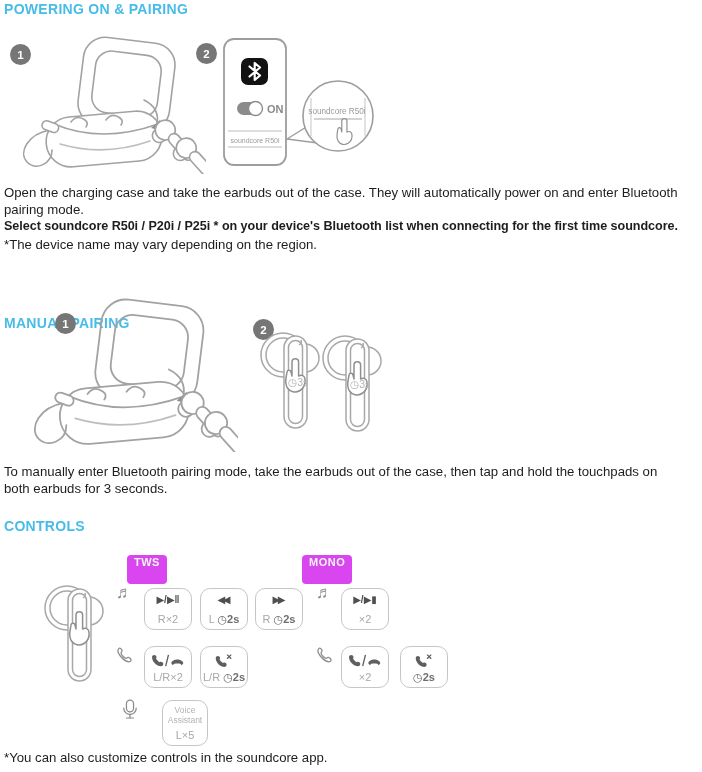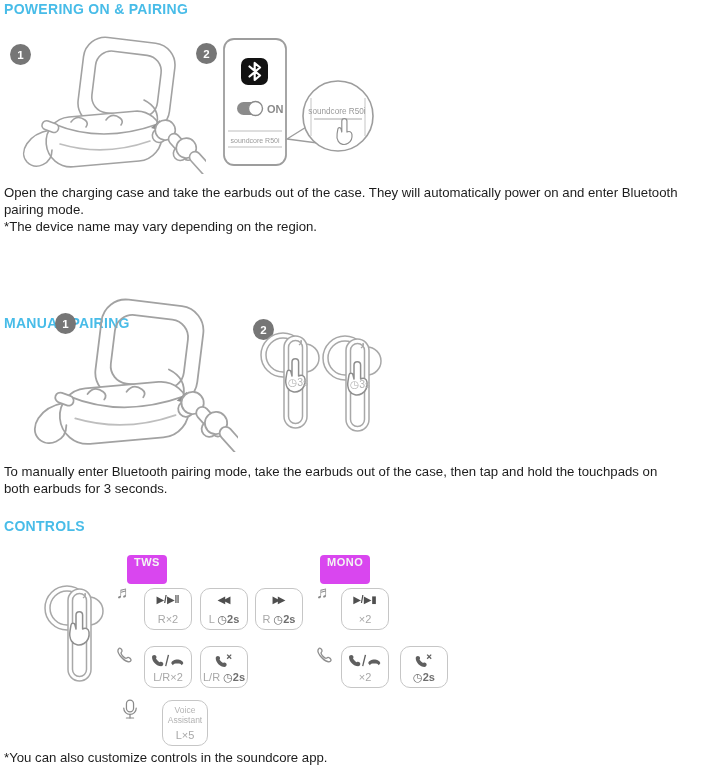--- a/index.html
+++ b/index.html
@@ -96,20 +96,21 @@
       <line x1="104" y1="83" x2="152" y2="83" stroke="#a8a8a8" stroke-width="1.2"></line>
       <g transform="translate(124,82) scale(0.78)">
         <path d="M10,4 a3.3,3.3 0 0 1 6.6,0 V18 C19.5,16.5 22.5,17.5 23,21 C23.6,25.5 22,30 18,32.5 C13.5,35.2 8,34 5.5,30 C3.8,27.2 3.4,23.5 4,20 L5,14 C5.4,11.8 8.6,11.8 9,14 L10,18 Z" fill="#fff" stroke="#8f8f8f" stroke-width="1.5" stroke-linejoin="round"></path>
       </g>
     </g>
   </svg>
 
   <div class="abs para" style="left:4px;top:184px;">
     <div>Open the charging case and take the earbuds out of the case. They will automatically power on and enter Bluetooth</div>
     <div>pairing mode.</div>
+    <div class="bold-line">Select soundcore R50i / P20i / P25i * on your device's Bluetooth list when connecting for the first time soundcore.</div>
     <div>*The device name may vary depending on the region.</div>
   </div>
 
   <div class="abs h-cyan" style="left:4px;top:272px;margin-top:44px;">MANUAL PAIRING</div>
 
   <div class="abs step-badge" style="left:55px;top:313px;">1</div>
 
   <svg class="abs" style="left:24px;top:298px;" width="214" height="154" viewBox="0 0 192 138">
     <g fill="none" stroke="#a2a2a2" stroke-width="1.6" stroke-linecap="round" stroke-linejoin="round">
       <g transform="rotate(7 112 52)">
@@ -171,21 +172,21 @@
   <span class="abs hold-lbl" style="left:350px;top:379px;">◷3s</span>
 
   <div class="abs para" style="left:4px;top:463px;">
     <div>To manually enter Bluetooth pairing mode, take the earbuds out of the case, then tap and hold the touchpads on</div>
     <div>both earbuds for 3 seconds.</div>
   </div>
 
   <div class="abs h-cyan" style="left:4px;top:519px;">CONTROLS</div>
 
   <span class="abs mode-badge" style="left:127px;top:555px;">TWS</span>
-  <span class="abs mode-badge" style="left:320px;top:555px;">MONO</span>
+  <span class="abs mode-badge" style="left:302px;top:555px;">MONO</span>
 
   <svg class="abs" style="left:40px;top:580px;" width="78" height="108" viewBox="0 0 78 106">
     <g fill="#fff" stroke="#a8a8a8" stroke-width="1.5">
       <circle cx="27" cy="27" r="22"></circle>
         <circle cx="27" cy="27" r="17"></circle>
         <circle cx="49" cy="30" r="14"></circle>
       <rect x="28" y="8" width="23" height="92" rx="11.5"></rect>
       <rect x="32.5" y="12.5" width="14" height="83" rx="7"></rect>
       <path d="M43,17 q3,-2 2,-5" fill="none"></path>
     </g>

